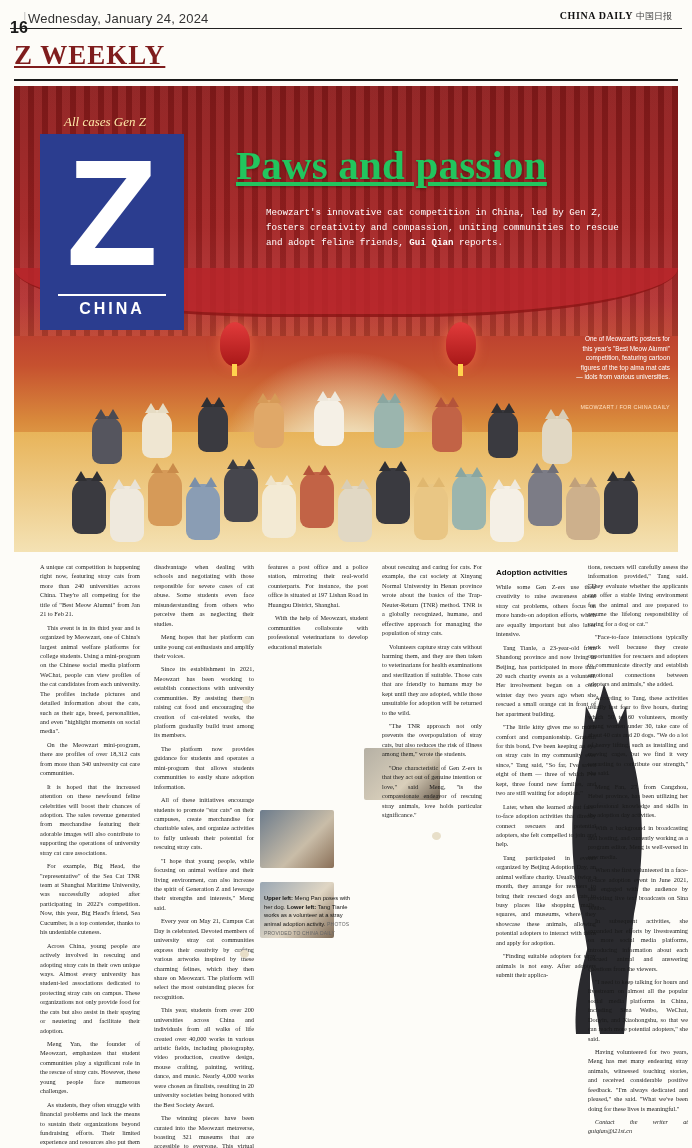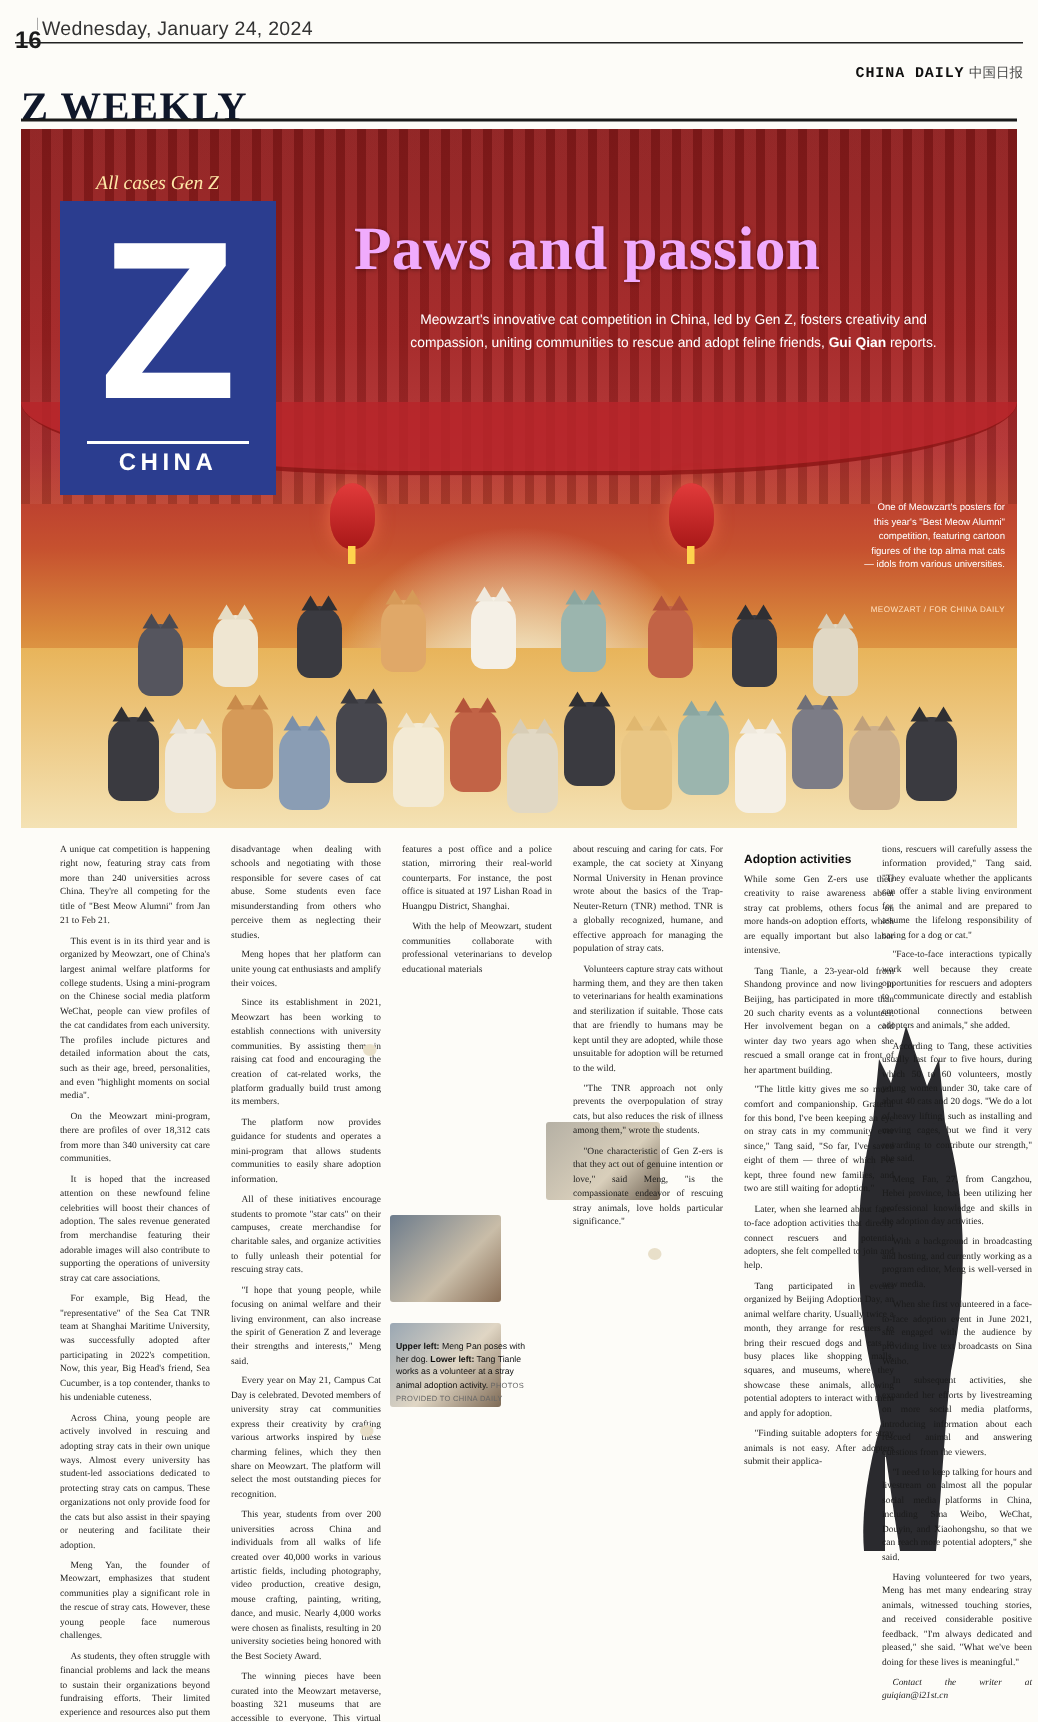--- a/index.html
+++ b/index.html
@@ -4,26 +4,26 @@
 <style>
   html,body{margin:0;padding:0;background:#d8d4cc;}
   body{font-family:"Liberation Serif",serif;}
   .page{width:692px;height:1148px;position:relative;background:#fdfcf8;overflow:hidden;}
 
   
   .masthead{position:absolute;left:0;top:0;width:692px;height:30px;}
   .mh-page{position:absolute;left:10px;top:19px;font-family:"Liberation Sans",sans-serif;font-size:16px;font-weight:bold;color:#1a1a1a;}
   .mh-date{position:absolute;left:28px;top:11px;font-family:"Liberation Sans",sans-serif;font-size:13px;color:#333;letter-spacing:.2px;}
   .mh-sep{position:absolute;left:24px;top:10px;font-size:9px;color:#888;}
-  .mh-brand{position:absolute;right:10px;top:10px;font-family:Liberation Mono, monospace;font-size:10px;font-weight:bold;color:#111;letter-spacing:.6px;margin-top:32px;}
+  .mh-brand{position:absolute;right:20px;top:10px;font-family:Liberation Serif, serif;font-size:10px;font-weight:bold;color:#111;letter-spacing:.6px;}
   .mh-brand .cn{font-size:9px;font-weight:normal;color:#444;letter-spacing:0;margin-left:3px;}
   .mh-rule{position:absolute;left:10px;right:10px;top:28px;height:1px;background:#222;}
 
   
-  .sect{position:absolute;left:14px;top:56px;font-family:"Liberation Serif",serif;font-size:27px;font-weight:bold;letter-spacing:1px;color:#0f172a;}
+  .sect{position:absolute;left:14px;top:40px;font-family:"Liberation Serif",serif;font-size:27px;font-weight:bold;letter-spacing:1px;color:#7f1d1d;text-decoration:underline;}
   .sect-rule{position:absolute;left:14px;right:14px;top:79px;height:2px;background:#1a1a1a;}
 
   
   .hero{position:absolute;left:14px;top:86px;width:664px;height:466px;overflow:hidden;background:#8e1d1d;}
   .hero-bg{position:absolute;inset:0;background:
       radial-gradient(circle at 50% 86%, #f2e7c9 0 8%, rgba(242,231,201,0) 26%),
       linear-gradient(180deg,#8d1c1c 0%,#a32222 30%,#b33030 46%,#c6512f 60%,#d98a3c 72%,#e8b45a 82%,#f0cf86 92%,#f3ddaa 100%);}
   .curtain{position:absolute;left:0;top:0;width:664px;height:250px;
      background:repeating-linear-gradient(90deg, rgba(0,0,0,.14) 0 6px, rgba(255,255,255,.05) 6px 14px);}
   .swag{position:absolute;left:0;top:182px;width:664px;height:46px;background:#b8252a;
@@ -31,22 +31,22 @@
   .stage{position:absolute;left:0;bottom:0;width:664px;height:120px;background:linear-gradient(180deg,#e8b45a,#f4e2b4);}
   .lamp{position:absolute;width:30px;height:44px;border-radius:50% 50% 46% 46%;background:linear-gradient(180deg,#e23b3b,#a81818);box-shadow:0 0 12px rgba(255,120,80,.6);}
   .lamp:after{content:"";position:absolute;left:12px;top:42px;width:5px;height:12px;background:#ffd34d;}
 
   
   .catrow{position:absolute;left:0;top:0;width:664px;height:466px;}
   .cat{position:absolute;width:34px;height:56px;border-radius:16px 16px 9px 9px;}
   .cat:before,.cat:after{content:"";position:absolute;top:-7px;width:0;height:0;border-left:6px solid transparent;border-right:6px solid transparent;border-bottom:10px solid currentColor;}
   .cat:before{left:3px;} .cat:after{right:3px;}
 
-  .hero-title{position:absolute;left:222px;top:58px;width:420px;font-family:"Liberation Serif",serif;font-size:41px;line-height:1.04;font-weight:bold;color:#f0abfc;letter-spacing:.2px;text-shadow:0 1px 3px rgba(0,0,0,.35);}
-  .hero-deck{position:absolute;left:252px;top:120px;width:366px;font-family:Liberation Sans, sans-serif;font-size:9.2px;line-height:1.62;color:#fff;text-align:center;}
+  .hero-title{position:absolute;left:222px;top:58px;width:420px;font-family:"Liberation Serif",serif;font-size:41px;line-height:1.04;font-weight:bold;color:#22c55e;letter-spacing:.2px;text-shadow:0 1px 3px rgba(0,0,0,.35);text-decoration:underline;}
+  .hero-deck{position:absolute;left:252px;top:120px;width:366px;font-family:Liberation Mono, monospace;font-size:9.2px;line-height:1.62;color:#fff;}
   .hero-deck b{font-weight:bold;}
   .allabout{position:absolute;left:50px;top:28px;font-family:"Liberation Serif",serif;font-style:italic;font-size:13px;color:#ffe9a8;}
 
   
   .zbox{position:absolute;left:26px;top:48px;width:144px;height:196px;background:#2b3d8f;}
   .zglyph{position:absolute;left:0;top:4px;width:144px;height:150px;color:#fff;font-family:"Liberation Sans",sans-serif;font-size:150px;font-weight:bold;line-height:150px;text-align:center;}
   .zweek{position:absolute;left:0;bottom:12px;width:144px;text-align:center;color:#fff;font-family:"Liberation Sans",sans-serif;font-size:16px;font-weight:bold;letter-spacing:3px;}
   .zrule{position:absolute;left:18px;right:18px;bottom:34px;height:2px;background:#fff;}
 
   .hero-caption{position:absolute;right:8px;top:248px;width:96px;font-family:"Liberation Sans",sans-serif;font-size:6.4px;line-height:1.5;color:#fff;text-align:right;}

